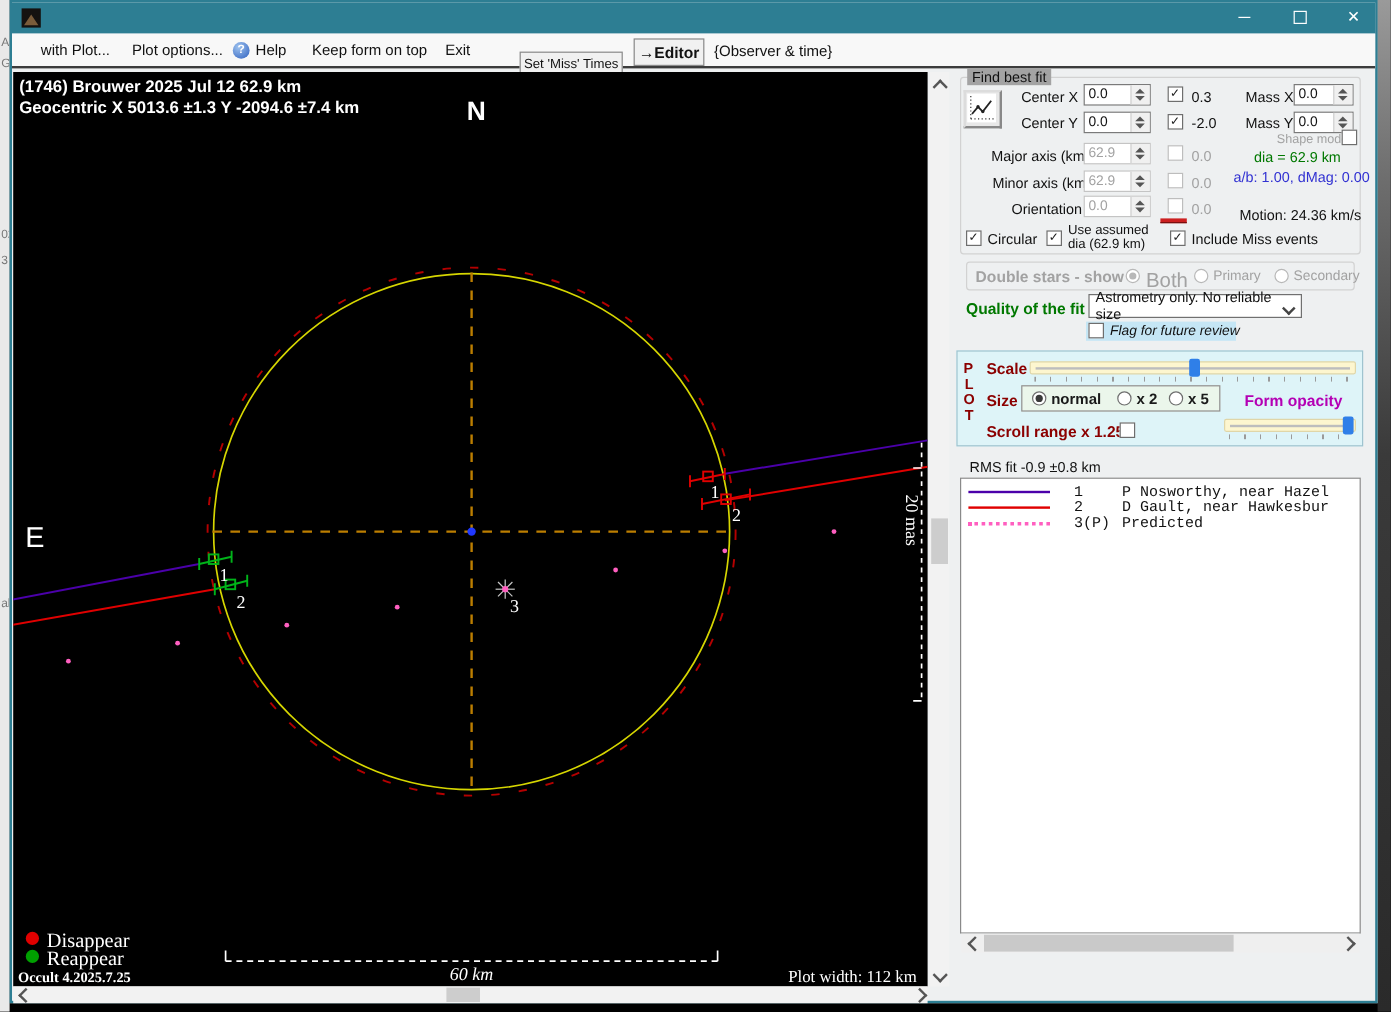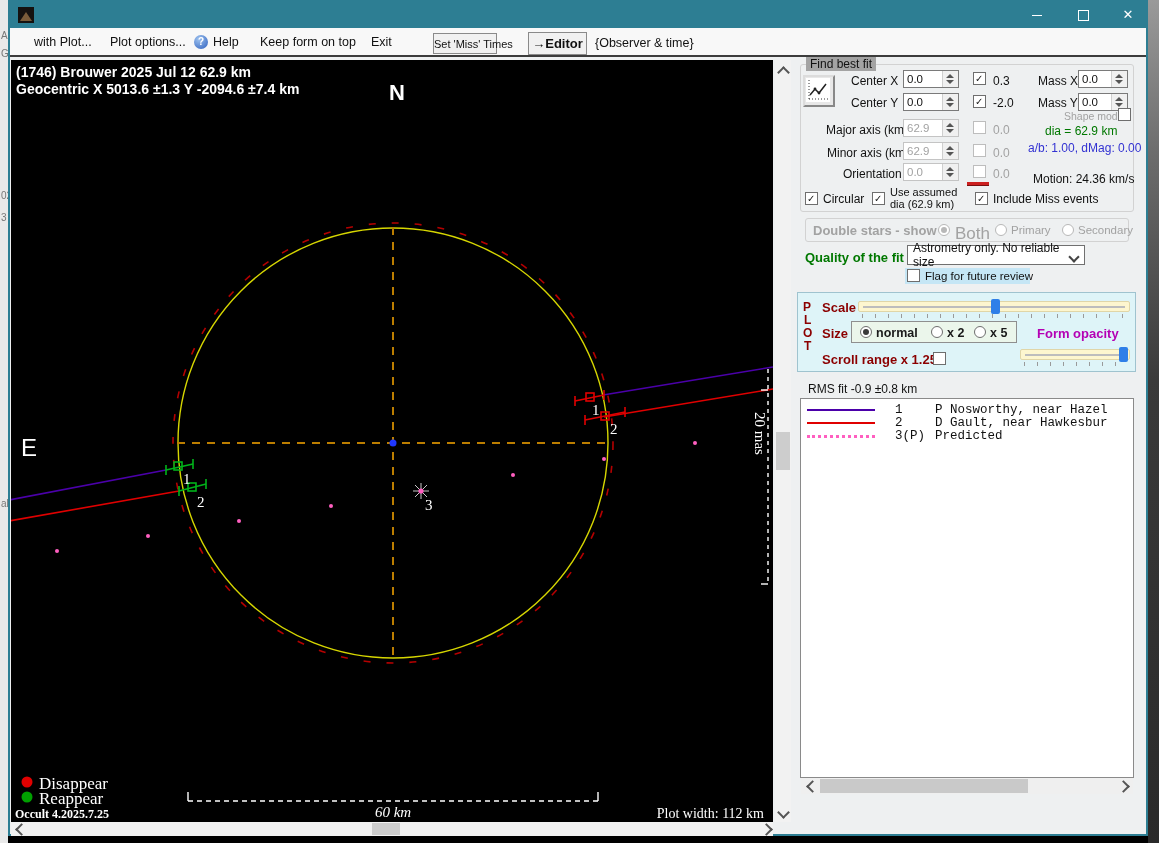--- a/index.html
+++ b/index.html
@@ -106,21 +106,21 @@
 <span class="abs wctl" style="left:1068px;top:2px"><span class="maxbox"></span></span>
 <span class="abs wctl" style="left:1113px;top:2px">✕</span>
 
 <div class="abs" id="menubar">
   <span class="mitem" style="left:24px">with Plot...</span>
   <span class="mitem" style="left:100px">Plot options...</span>
   <span id="helpicon" style="left:184px">?</span>
   <span class="mitem" style="left:203px">Help</span>
   <span class="mitem" style="left:250px">Keep form on top</span>
   <span class="mitem" style="left:361px">Exit</span>
-  <span class="mbtn" style="left:423px;top:5px;width:64px;height:21px;font-size:11px;line-height:20px">Set 'Miss' Times</span>
+  <span class="mbtn" style="left:423px;top:15px;width:86px;height:21px;font-size:11px;line-height:20px">Set 'Miss' Times</span>
   <span class="mbtn" style="left:518px;top:4px;width:59px;height:23px;font-size:13px;line-height:21px;font-weight:bold">→Editor</span>
   <span class="mitem" style="left:585px;top:8px">{Observer &amp; time}</span>
 </div>
 
 <div class="abs" id="plot">
 <svg width="762" height="762" viewBox="0 0 762 762">
 
   <circle cx="382" cy="383" r="220" fill="none" stroke="#b40000" stroke-width="1.6" stroke-dasharray="7 16"></circle>
 
   <circle cx="382" cy="383" r="215" fill="none" stroke="#d6d600" stroke-width="1.4"></circle>
@@ -308,21 +308,21 @@
 <span class="rad gray" style="left:1062px;top:224px"></span>
 <span class="lbl dis" style="left:1078px;top:224px;font-size:11.5px">Secondary</span>
 
 <span class="lbl" style="left:805px;top:250px;color:#007800;font-weight:bold;font-size:13px">Quality of the fit</span>
 <div class="dd" style="left:907px;top:245px;width:178px;height:20px">
   <span>Astrometry only. No reliable size</span>
   <span class="ddchev"></span>
 </div>
 <div class="abs" style="left:905px;top:268px;width:125px;height:16px;background:#c5e6f5"></div>
 <span class="cb" style="left:907px;top:269px"></span>
-<span class="lbl" style="left:925px;top:270px;font-size:11.5px">Flag for future review</span>
+<span class="lbl" style="left:925px;top:270px;font-style:italic;font-size:11.5px">Flag for future review</span>
 
 <div class="abs" id="plotpanel"></div>
 <span class="pp-letter" style="left:803px;top:300px">P</span>
 <span class="pp-letter" style="left:804px;top:313px">L</span>
 <span class="pp-letter" style="left:803px;top:326px">O</span>
 <span class="pp-letter" style="left:804px;top:339px">T</span>
 <span class="pp-lab" style="left:822px;top:300px">Scale</span>
 <div class="track" style="left:858px;top:301px;width:272px;height:11px">
   <div class="sl-thumb" style="left:132px"></div>
 </div>

